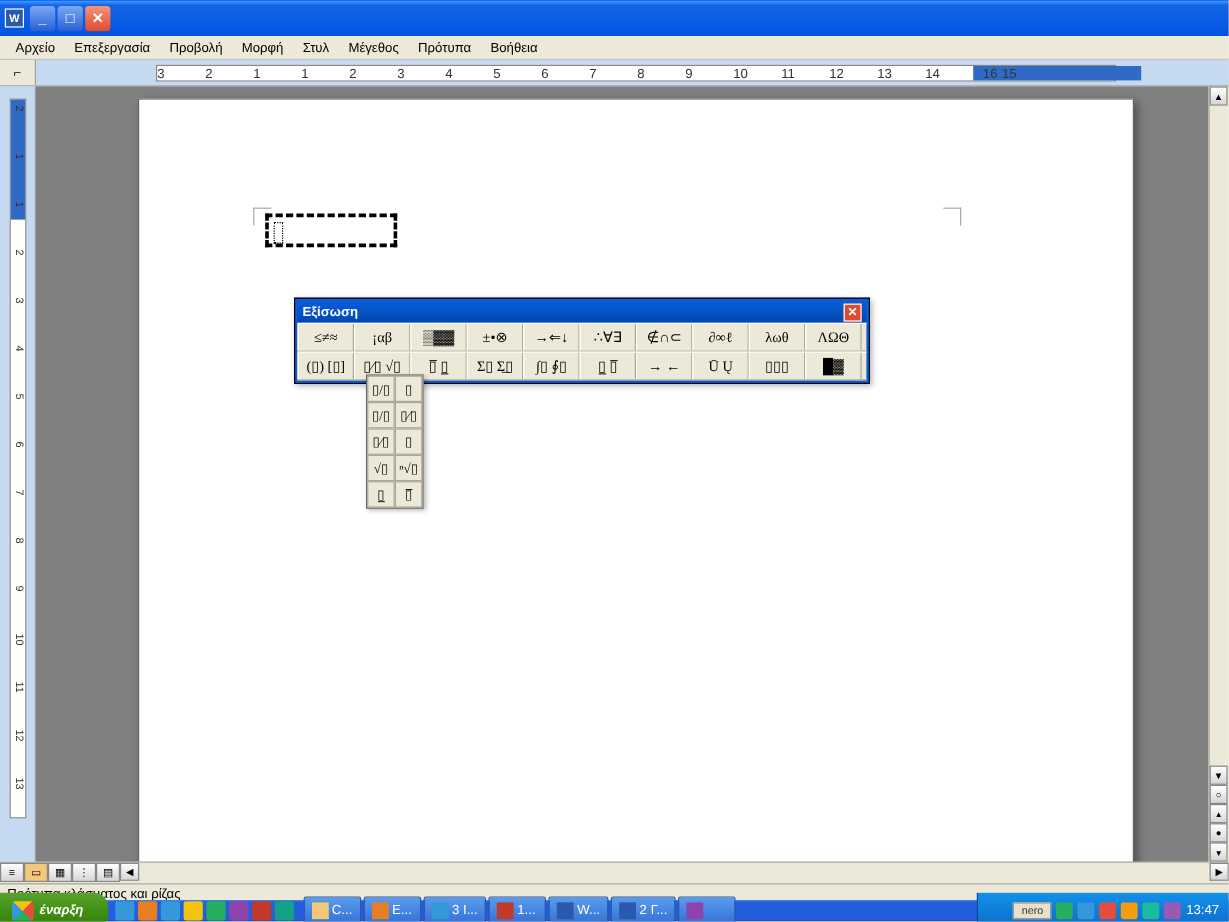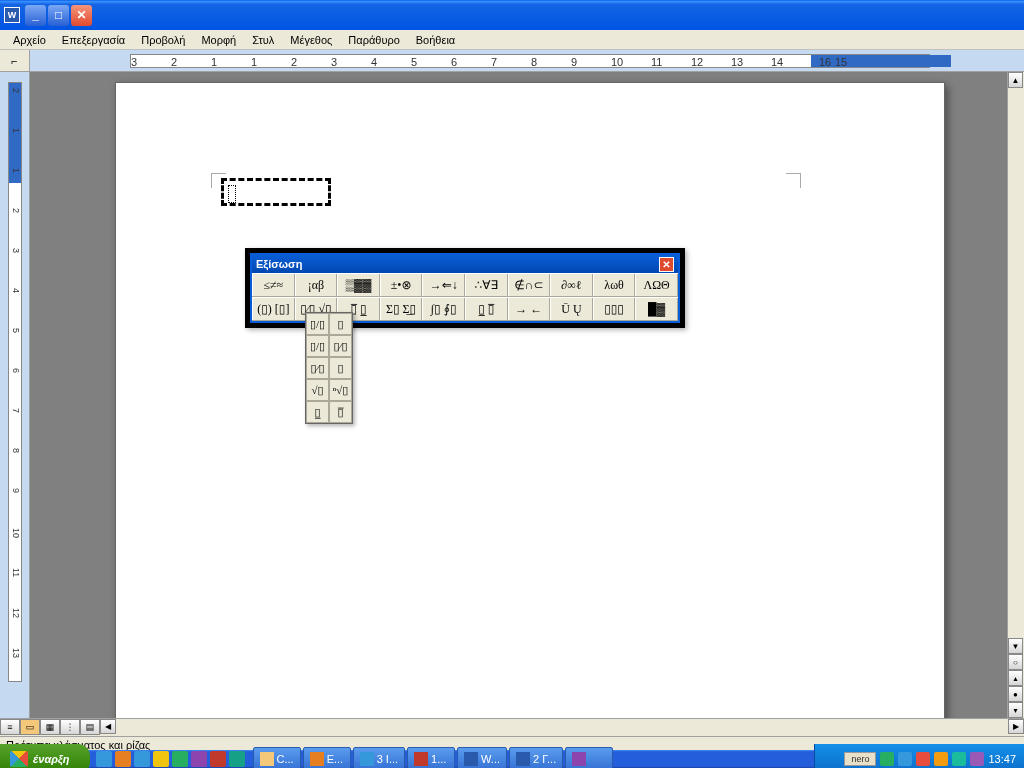--- a/index.html
+++ b/index.html
@@ -39,21 +39,21 @@
 .page { position: absolute; left: 85px; top: 10px; width: 830px; height: 700px; background: white; box-shadow: 3px 3px 8px rgba(0,0,0,0.4); border: 1px solid #666; }
 .page-margin { position: absolute; left: 95px; top: 90px; width: 590px; height: 500px; }
 .margin-corner-1 { position: absolute; left: 0; top: 0; width: 15px; height: 15px; border-left: 1px solid #aaa; border-top: 1px solid #aaa; }
 .margin-corner-2 { position: absolute; right: 0; top: 0; width: 15px; height: 15px; border-right: 1px solid #aaa; border-top: 1px solid #aaa; }
 
 
 .eq-object { position: absolute; left: 105px; top: 95px; width: 110px; height: 28px; border: 3px dashed #000; background: white; padding: 2px; }
 .eq-cursor { display: inline-block; width: 8px; height: 18px; border: 1px dotted #000; margin: 2px; }
 
 
-.eq-toolbar { position: absolute; left: 245px; top: 248px; width: 440px; background: #0a5dd8; border: 5px solid #000000; padding: 2px; box-shadow: 2px 2px 5px rgba(0,0,0,0.3); }
+.eq-toolbar { position: absolute; left: 245px; top: 248px; width: 480px; background: #0a5dd8; border: 1px solid #000000; padding: 2px; box-shadow: 2px 2px 5px rgba(0,0,0,0.3); }
 .eq-titlebar { height: 18px; background: linear-gradient(to bottom, #0a5dd8, #0048b0); color: white; font-weight: bold; font-size: 11px; display: flex; align-items: center; padding: 0 4px; }
 .eq-titlebar span { flex: 1; }
 .eq-close { width: 15px; height: 15px; background: #e04a2f; border: 1px solid white; color: white; font-size: 10px; display: flex; align-items: center; justify-content: center; cursor: pointer; }
 .eq-rows { background: #ece9d8; }
 .eq-row { display: flex; border-top: 1px solid #fff; border-bottom: 1px solid #aca899; }
 .eq-cell { width: 47px; height: 22px; border-left: 1px solid #fff; border-right: 1px solid #aca899; display: flex; align-items: center; justify-content: center; font-size: 12px; font-family: 'Times New Roman', serif; cursor: pointer; background: #ece9d8; }
 
 
 .eq-dropdown { position: absolute; left: 305px; top: 312px; width: 48px; background: #ece9d8; border: 1px solid #666; box-shadow: 2px 2px 4px rgba(0,0,0,0.3); }
 .eq-drop-row { display: flex; }
@@ -102,21 +102,21 @@
   </div>
 </div>
 
 <div class="menubar">
   <div class="menu-item">Αρχείο</div>
   <div class="menu-item">Επεξεργασία</div>
   <div class="menu-item">Προβολή</div>
   <div class="menu-item">Μορφή</div>
   <div class="menu-item">Στυλ</div>
   <div class="menu-item">Μέγεθος</div>
-  <div class="menu-item">Παράθυρο</div>
+  <div class="menu-item">Πρότυπα</div>
   <div class="menu-item">Βοήθεια</div>
 </div>
 
 <div class="ruler-h-container">
   <div class="ruler-corner">⌐</div>
   <div class="ruler-h">
     <div class="ruler-track">
       <div class="ruler-active"></div>
       <div class="ruler-marks" id="hmarks">
           <span style="left: 0px;">3</span>

